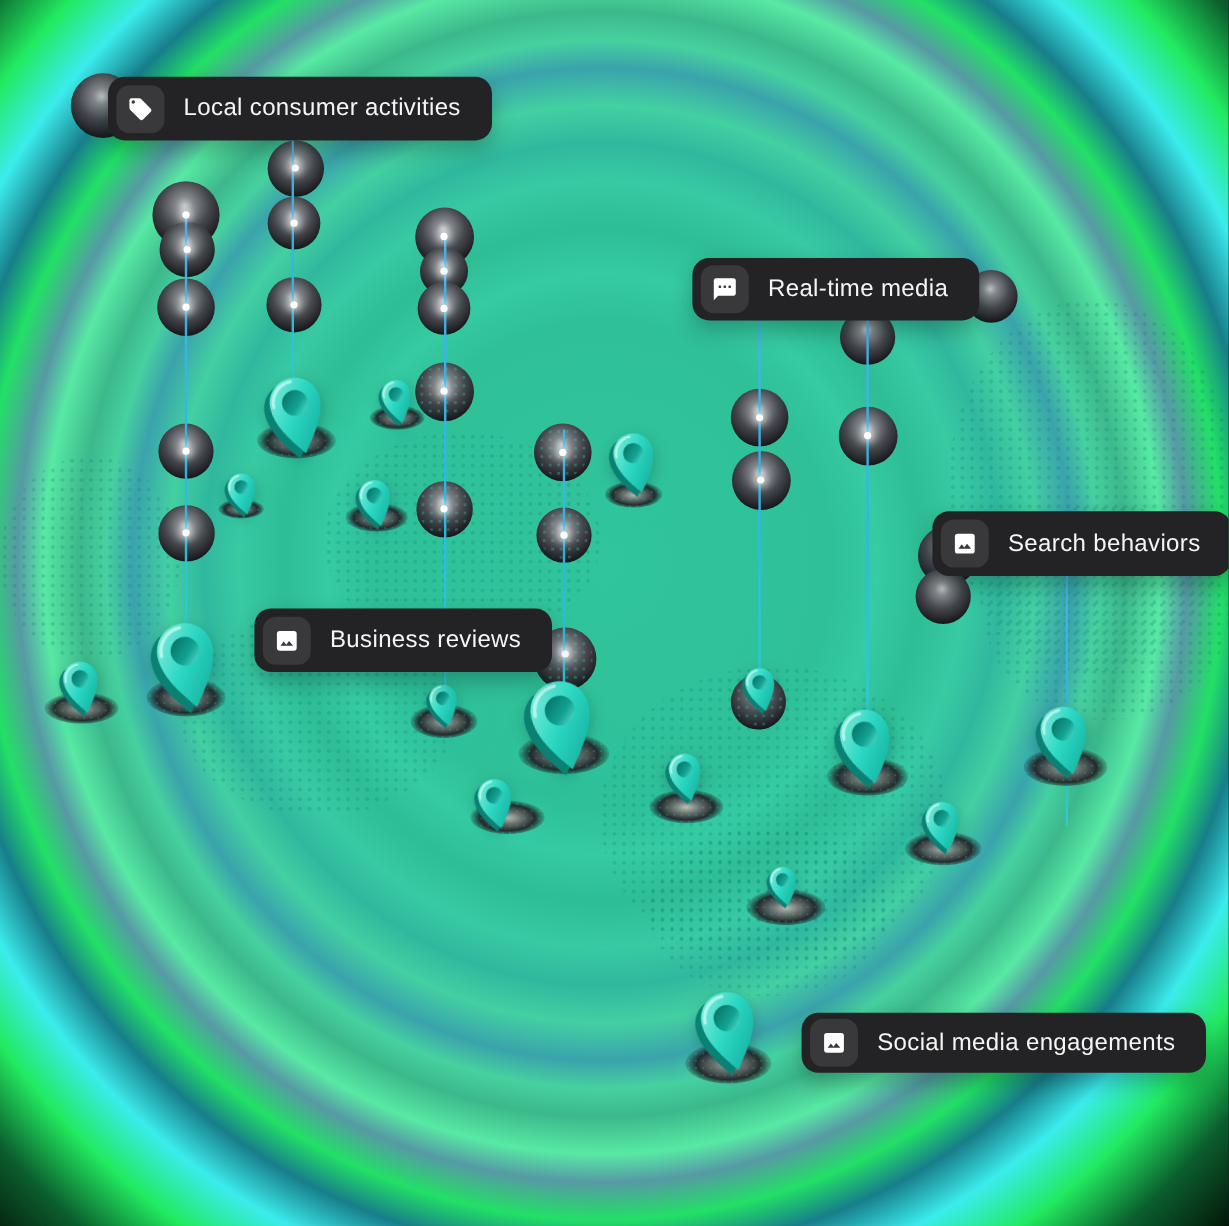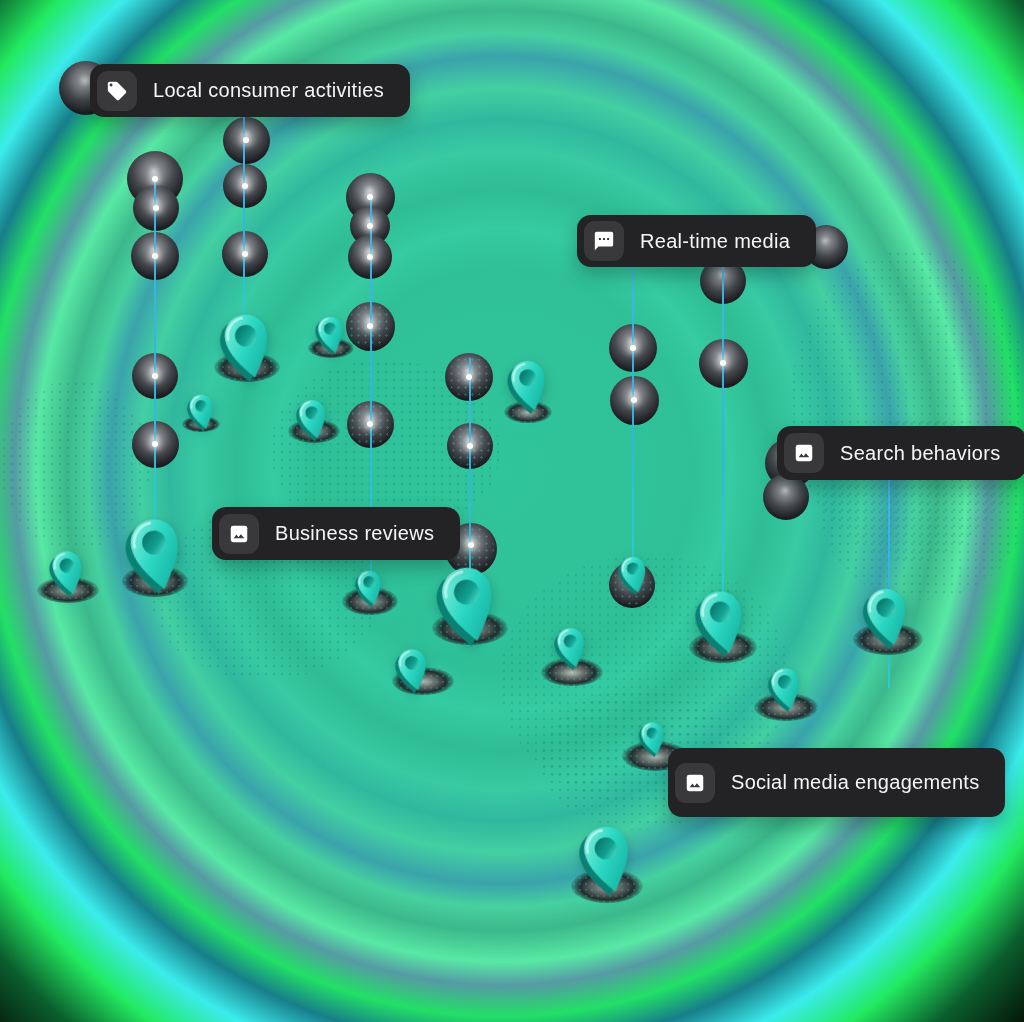--- a/index.html
+++ b/index.html
@@ -334,21 +334,21 @@
   <div class="label" style="left: 212px; top: 475px; height: 53px; margin-top: 32px;">
     <span class="iconbox">
       <svg viewBox="0 0 24 24" width="22" height="22">
           <rect x="3" y="3" width="18" height="18" rx="2.6" fill="#ffffff"></rect>
           <path d="M6.2 16.6l3-4 2.3 2.9 2.5-3.3 3.8 4.4z" fill="#39393b"></path>
         </svg>
     </span>
     <span class="ltext">Business reviews</span>
   </div>
 
-  <div class="label" style="left: 668px; top: 748px; height: 69px;">
+  <div class="label" style="left: 668px; top: 844px; height: 50px;">
     <span class="iconbox">
       <svg viewBox="0 0 24 24" width="22" height="22">
           <rect x="3" y="3" width="18" height="18" rx="2.6" fill="#ffffff"></rect>
           <path d="M6.2 16.6l3-4 2.3 2.9 2.5-3.3 3.8 4.4z" fill="#39393b"></path>
         </svg>
     </span>
     <span class="ltext">Social media engagements</span>
   </div>
 </div>
 

